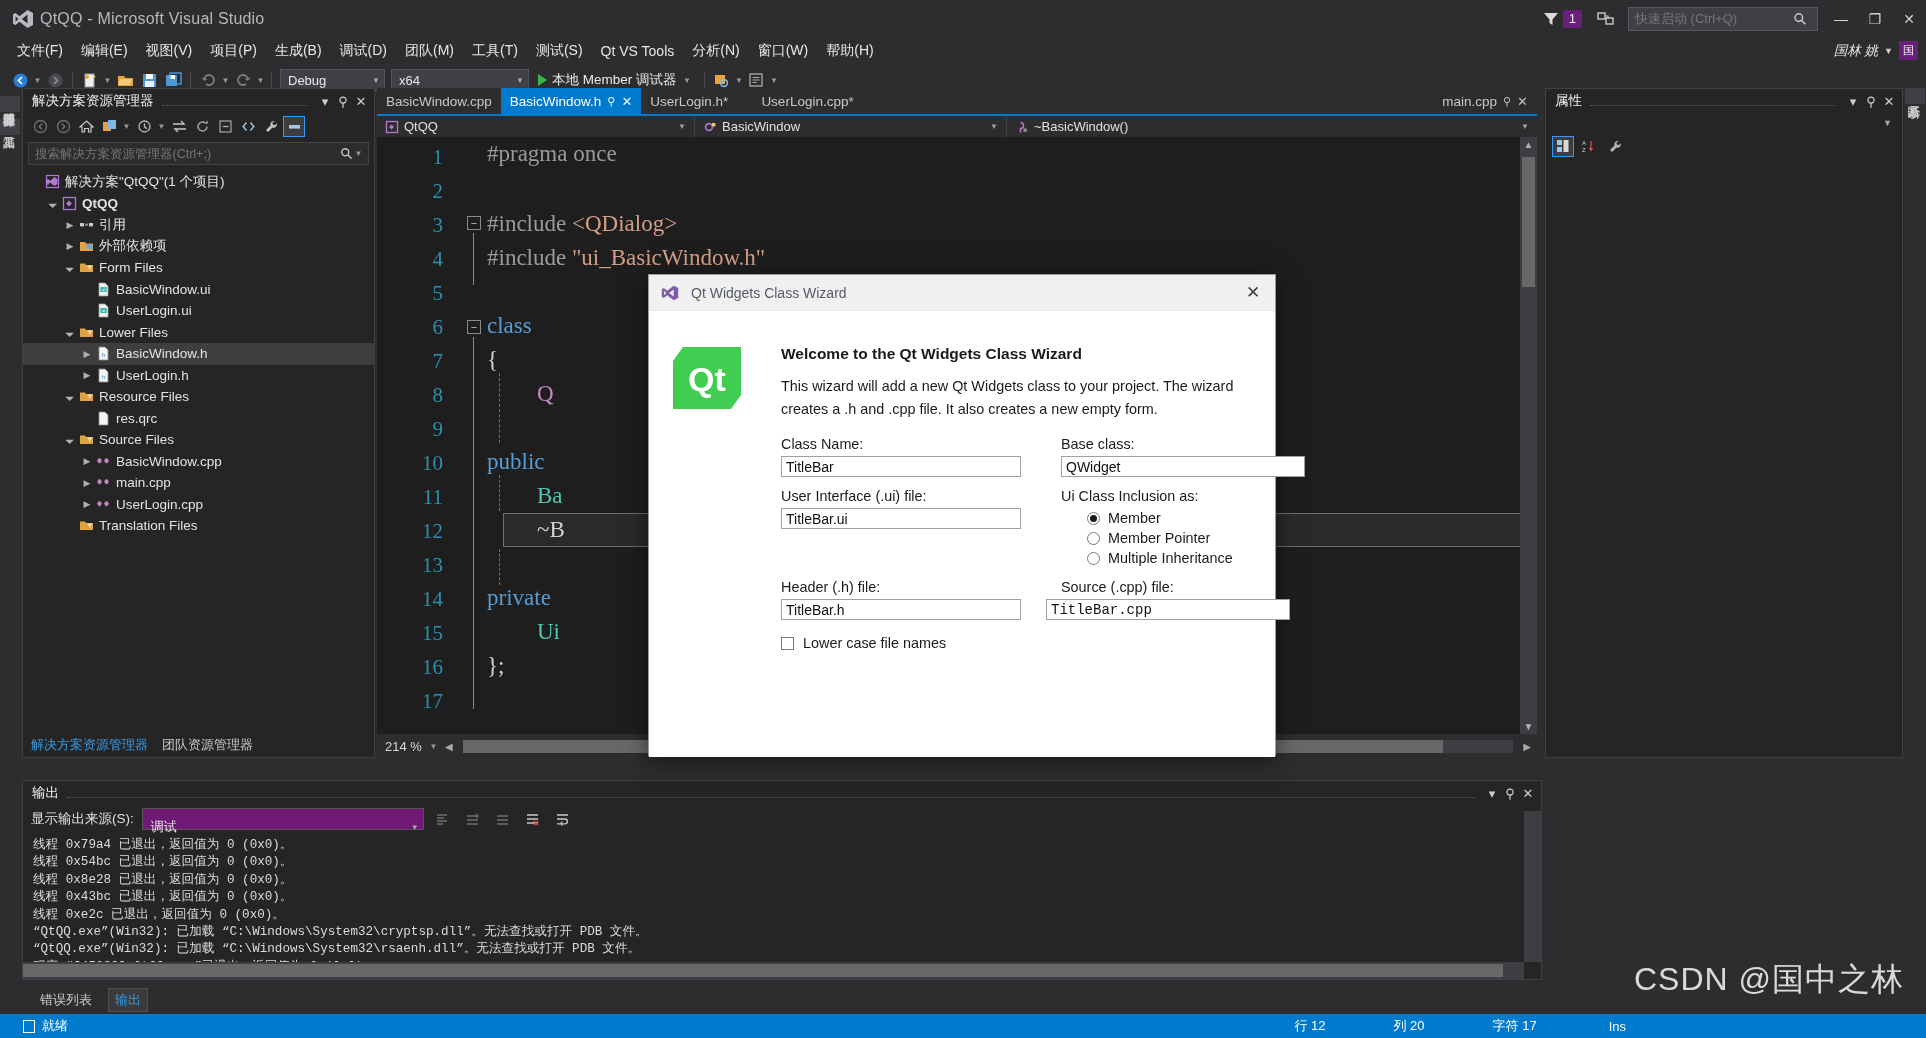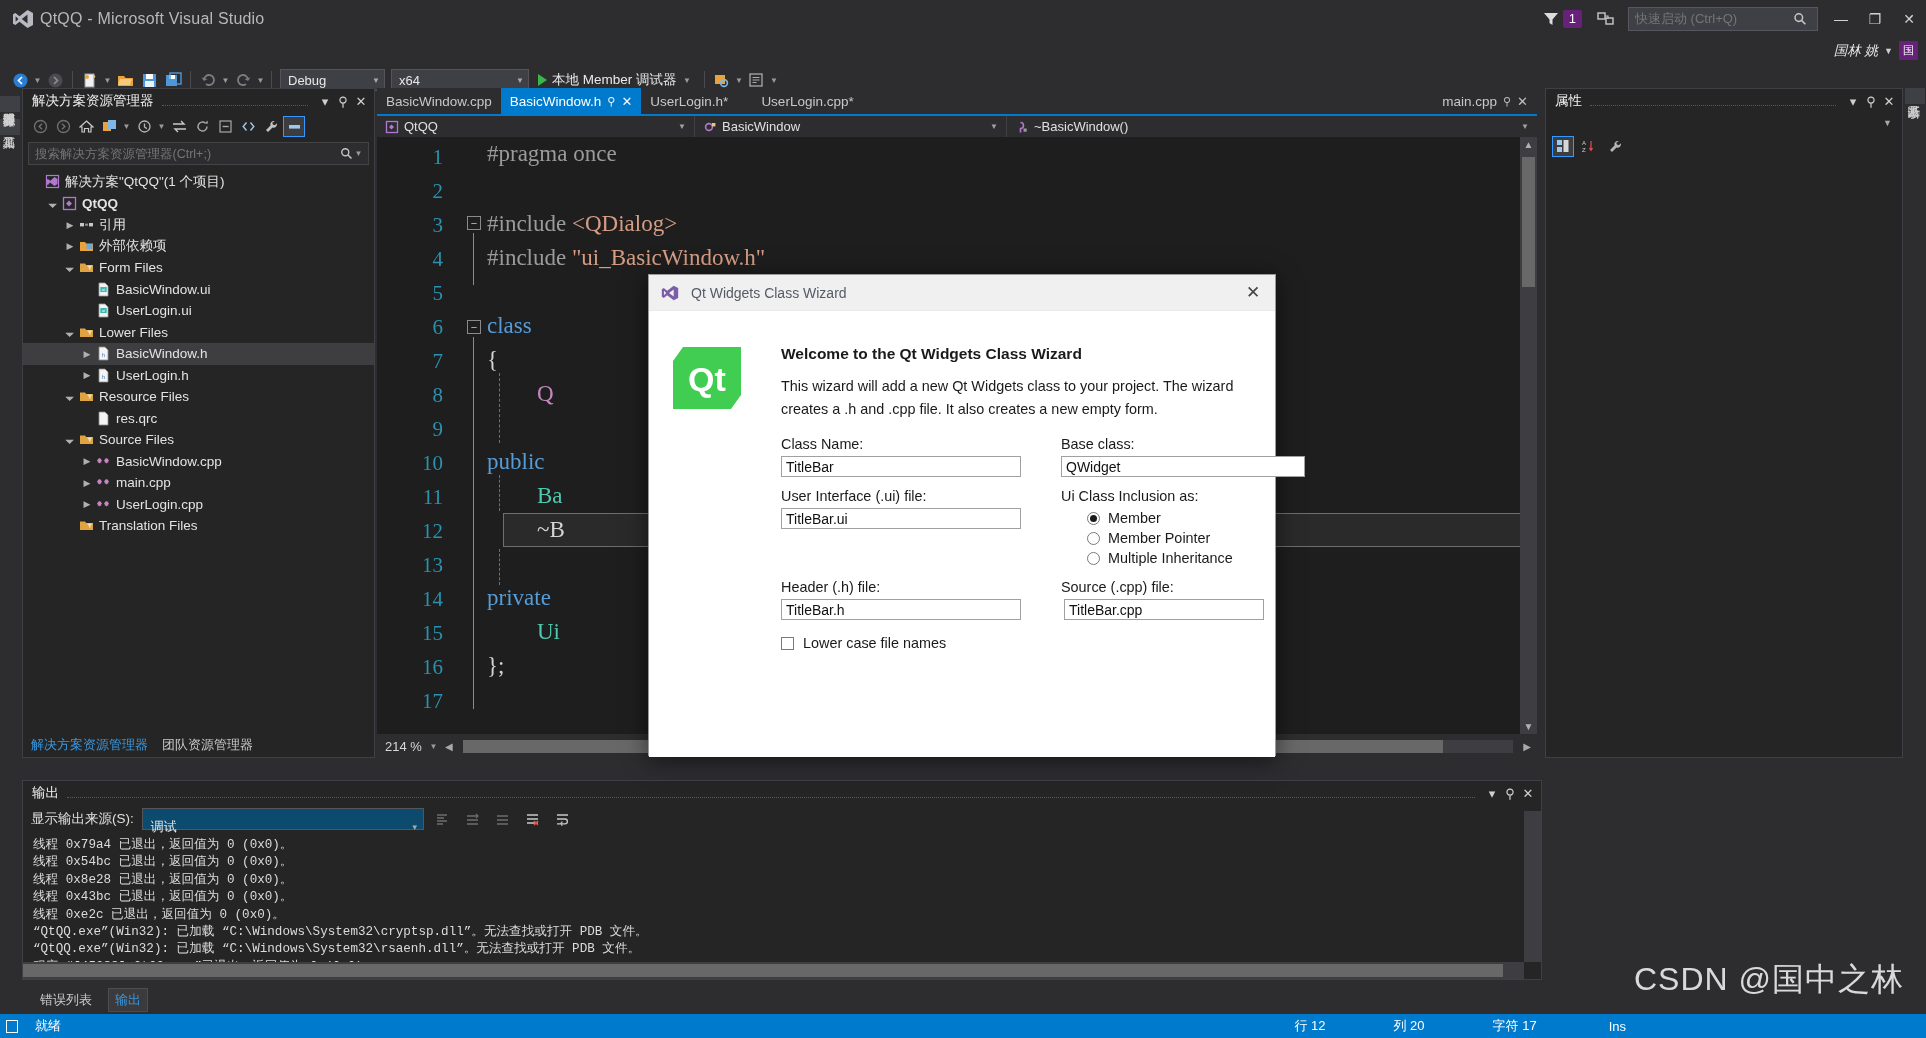--- a/index.html
+++ b/index.html
@@ -247,21 +247,21 @@
   
   .output {
     position: absolute; left: 22px; top: 780px; width: 1520px; height: 200px;
     background: #252526; border: 1px solid #3f3f46;
   }
   .out-toolbar {
     height: 28px; display:flex; align-items:center; gap: 8px; padding-left: 8px;
   }
   .out-label { font-size: 13.5px; color:#e0e0e0; }
   .out-combo {
-    width: 282px; height: 22px; background: #0c4a6e; border:1px solid #54545a;
+    width: 282px; height: 22px; background: #701a75; border:1px solid #54545a;
     display:flex; align-items:center; padding: 16px 4px 0 8px; font-size: 13px; color:#e9e9e9;
   }
   .out-combo .cb-caret { margin-left:auto; font-size:8px; color:#a8a8a8;}
   .out-tb-ico { width:22px; height:20px; display:flex; align-items:center; justify-content:center; color:#9c9c9c;}
   .out-body {
     position:absolute; left:0; right: 17px; top: 56px; bottom: 17px;
     font-family: "Liberation Mono", monospace; font-size: 12.6px; color:#dcdcdc;
     padding-left: 10px; line-height: 17.4px; overflow:hidden; white-space: pre;
   }
   .out-vscroll { position:absolute; right:0; top:30px; bottom: 17px; width: 17px; background:#3e3e42;}
@@ -273,21 +273,21 @@
     gap: 10px; padding-left: 12px;
   }
   .btab { font-size: 13px; color:#c8c8c8; padding: 2px 6px; }
   .btab.active { color:#3a96dd; background: #3b3b3d; border:1px solid #4d4d50;}
 
   
   .statusbar {
     position: absolute; left: 0; bottom: 0; width: 1926px; height: 24px;
     background: #007acc; display: flex; align-items: center; color: #fff; font-size: 13px;
   }
-  .sb-ready { display:flex; align-items:center; gap: 17px; padding-left: 6px;}
+  .sb-ready { display:flex; align-items:center; gap: 7px; padding-left: 23px;}
   .sb-sq { width: 12px; height: 13px; border: 1.6px solid #ffffff; }
   .sb-right { position:absolute; right: 0; display:flex; align-items:center; }
   .sb-cell { padding: 0 10px; white-space: nowrap; }
 
   
   .dlg-shadow {
     position: absolute; left: 648px; top: 274px; width: 628px; height: 482px;
     background: #8b5cf6; border: 1px solid #9a9a9a;
     box-shadow: 0 4px 22px rgba(0,0,0,.55);
   }
@@ -385,20 +385,35 @@
             <circle cx="5.8" cy="5.6" r="3.8" fill="none" stroke="#c6c6c6" stroke-width="1.5"></circle>
             <path d="M8.7 8.6L12.4 12.3" stroke="#c6c6c6" stroke-width="1.6"></path>
           </svg>
       </div>
       <div class="win-btn">—</div>
       <div class="win-btn">❐</div>
       <div class="win-btn">✕</div>
     </div>
   </div>
 
+  <div class="menubar">
+    <div class="menu-item">文件(F)</div>
+    <div class="menu-item">编辑(E)</div>
+    <div class="menu-item">视图(V)</div>
+    <div class="menu-item">项目(P)</div>
+    <div class="menu-item">生成(B)</div>
+    <div class="menu-item">调试(D)</div>
+    <div class="menu-item">团队(M)</div>
+    <div class="menu-item">工具(T)</div>
+    <div class="menu-item">测试(S)</div>
+    <div class="menu-item">Qt VS Tools</div>
+    <div class="menu-item">分析(N)</div>
+    <div class="menu-item">窗口(W)</div>
+    <div class="menu-item">帮助(H)</div>
+  </div>
   <div class="user-area">
     <span class="user-name">国林 姚</span>
     <span class="user-caret">▼</span>
     <span class="user-avatar">国</span>
   </div>
 
   <div class="toolbar">
     <div class="tb-icon">
       <svg width="17" height="17" viewBox="0 0 17 17">
           <circle cx="8.5" cy="8.5" r="7" fill="#2b7dd4"></circle>
@@ -1016,21 +1031,21 @@
       </div>
       <div class="radio-row" style="left:438px; top:239px">
         <span class="radio"></span>
         <span>Multiple Inheritance</span>
       </div>
 
       <div class="fld-label" style="left:132px; top:268px">Header (.h) file:</div>
       <input class="fld-input" style="left: 132px; top: 288px; width: 240px;" value="TitleBar.h">
 
       <div class="fld-label" style="left:412px; top:268px">Source (.cpp) file:</div>
-      <input class="fld-input" style="left: 415px; top: 288px; width: 200px;" value="TitleBar.cpp">
+      <input class="fld-input" style="left: 397px; top: 288px; width: 244px; font-family: Liberation Mono, monospace;" value="TitleBar.cpp">
 
       <div class="cb-row" style="left:132px; top:324px">
         <span class="cbox"></span>
         <span>Lower case file names</span>
       </div>
 
     </div>
   </div>
 
   <div class="watermark">CSDN @国中之林</div>

